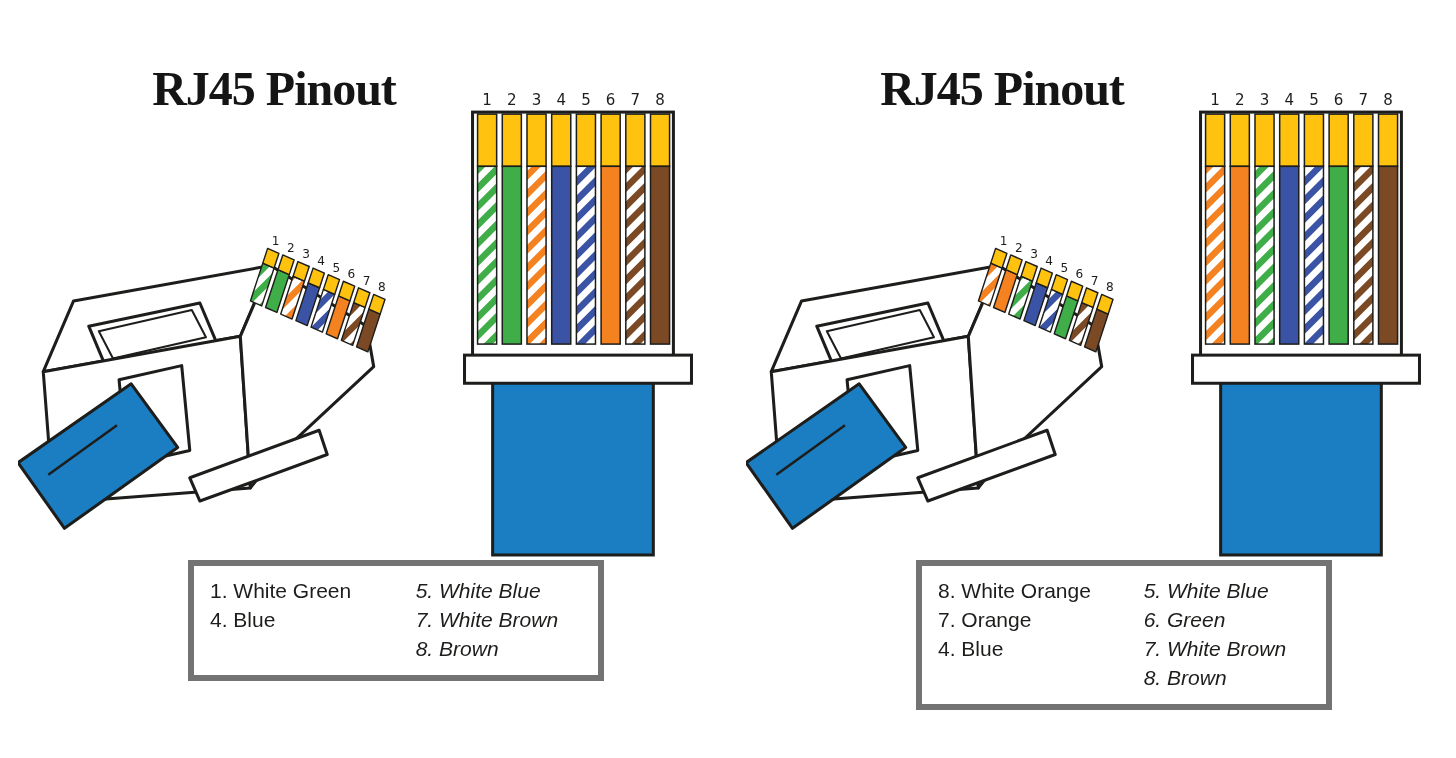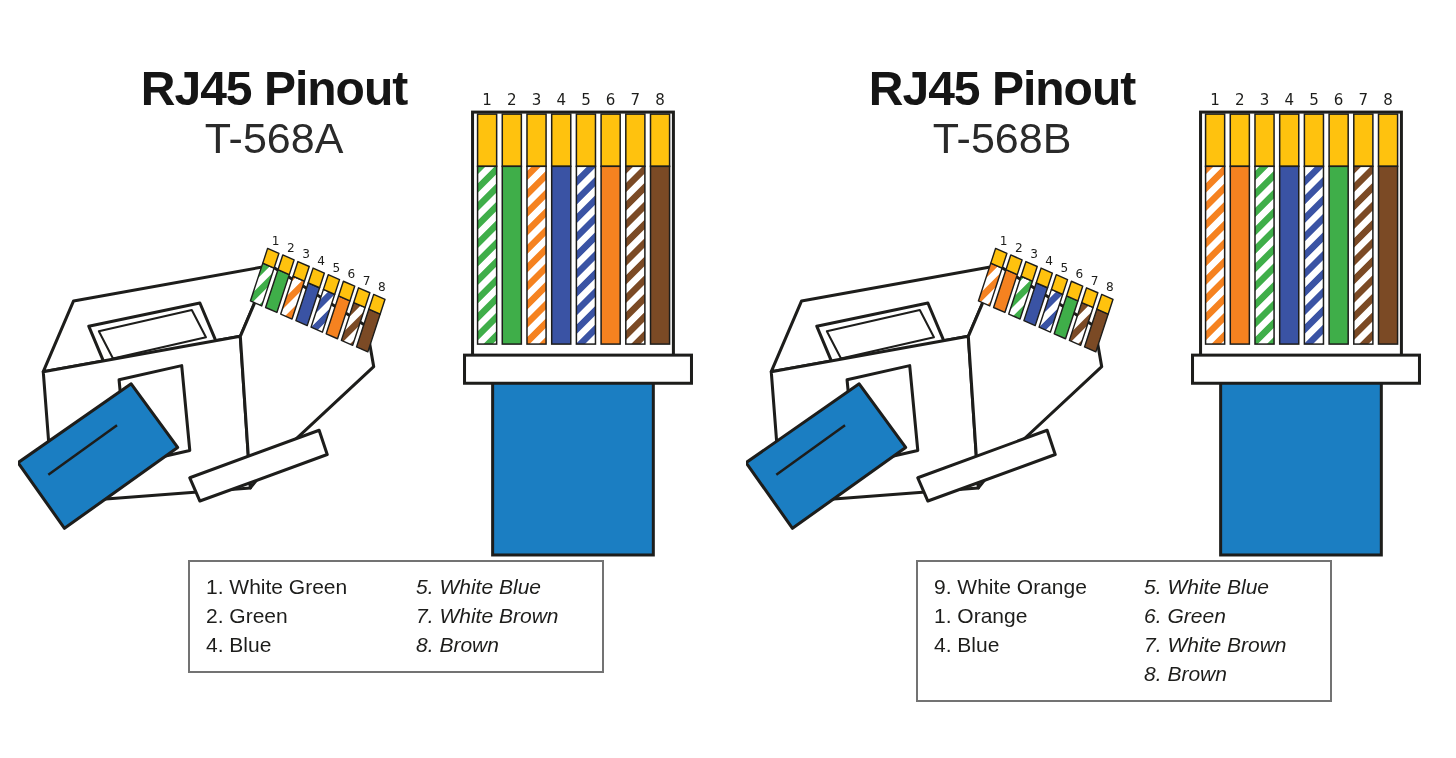--- a/index.html
+++ b/index.html
@@ -2,43 +2,42 @@
 <html><head>
 <meta charset="utf-8">
 <style>
   html,body{margin:0;padding:0;background:#fff;}
   body{width:1456px;height:758px;font-family:"Liberation Sans",sans-serif;color:#1d1d1b;overflow:hidden;}
   .canvas{position:relative;width:1456px;height:758px;background:#fff;}
   .panel{position:absolute;top:0;width:728px;height:758px;}
   .panel.p0{left:0;}
   .panel.p1{left:728px;}
   .titleblock{position:absolute;left:62px;top:64px;width:424px;text-align:center;}
-  .title{margin:0;font-size:48px;font-weight:800;letter-spacing:-1px;line-height:1.05;color:#151515;}
+  .title{margin:0;font-size:48px;font-weight:800;letter-spacing:-1px;line-height:1.05;color:#151515;font-family:Liberation Serif, serif;}
   .subtitle{margin:2px 0 0 0;font-size:43px;font-weight:400;color:#2a2a2a;line-height:1.05;}
   .plug3d{position:absolute;left:18px;top:230px;width:384px;height:344px;}
   .front{position:absolute;left:462px;top:88px;width:232px;height:472px;}
   svg{display:block;width:100%;height:100%;}
   svg text{font-family:"DejaVu Sans","Liberation Sans",sans-serif;font-weight:500;}
   .legend{position:absolute;left:188px;top:560px;width:416px;box-sizing:border-box;
-          border:2px solid #737373;background:#fff;padding:10px 14px 12px 16px;
+          border:6px solid #737373;background:#fff;padding:10px 14px 12px 16px;
           display:flex;flex-direction:row;}
   .legend-col{display:flex;flex-direction:column;}
   .legend-col.c0{width:55%;}
   .legend-col.c1{width:45%;font-style:italic;}
   .legend-item{font-size:21px;line-height:29px;color:#1d1d1b;white-space:nowrap;}
 </style>
 </head>
 <body>
 
 <div class="canvas">
 
   <section class="panel p0">
     <div class="titleblock">
       <h1 class="title">RJ45 Pinout</h1>
-      <h2 class="subtitle">T-568A</h2>
     </div>
 
     <div class="plug3d">
       <svg viewBox="0 0 380 340">
           <defs>
             <pattern id="t568a-plug3d-green" width="13" height="13" patternUnits="userSpaceOnUse" patternTransform="rotate(45)">
               <rect width="13" height="13" fill="#fff"></rect>
               <rect width="6.5" height="13" fill="#3FAE49"></rect>
             </pattern>
             <pattern id="t568a-plug3d-orange" width="13" height="13" patternUnits="userSpaceOnUse" patternTransform="rotate(45)">
@@ -142,35 +141,33 @@
             <rect x="187.20000000000002" y="78" width="19" height="177" fill="#7B4A25" stroke="#1D1D1B" stroke-width="1.5"></rect>
             <rect x="30" y="268" width="160" height="197" fill="#1B7EC2" stroke="#1D1D1B" stroke-width="3"></rect>
             <rect x="2" y="266" width="226" height="28" fill="#fff" stroke="#1D1D1B" stroke-width="3"></rect>
           </g>
       </svg>
     </div>
 
     <div class="legend">
       <div class="legend-col c0">
           <div class="legend-item">1. White Green</div>
-          <div class="legend-item">2. Green</div>
           <div class="legend-item">4. Blue</div>
         </div>
       <div class="legend-col c1">
           <div class="legend-item">5. White Blue</div>
           <div class="legend-item">7. White Brown</div>
           <div class="legend-item">8. Brown</div>
         </div>
     </div>
   </section>
 
   <section class="panel p1">
     <div class="titleblock">
       <h1 class="title">RJ45 Pinout</h1>
-      <h2 class="subtitle">T-568B</h2>
     </div>
 
     <div class="plug3d">
       <svg viewBox="0 0 380 340">
           <defs>
             <pattern id="t568b-plug3d-green" width="13" height="13" patternUnits="userSpaceOnUse" patternTransform="rotate(45)">
               <rect width="13" height="13" fill="#fff"></rect>
               <rect width="6.5" height="13" fill="#3FAE49"></rect>
             </pattern>
             <pattern id="t568b-plug3d-orange" width="13" height="13" patternUnits="userSpaceOnUse" patternTransform="rotate(45)">
@@ -273,22 +270,22 @@
             <rect x="187.20000000000002" y="26" width="19" height="52" fill="#FFC20E" stroke="#1D1D1B" stroke-width="1.5"></rect>
             <rect x="187.20000000000002" y="78" width="19" height="177" fill="#7B4A25" stroke="#1D1D1B" stroke-width="1.5"></rect>
             <rect x="30" y="268" width="160" height="197" fill="#1B7EC2" stroke="#1D1D1B" stroke-width="3"></rect>
             <rect x="2" y="266" width="226" height="28" fill="#fff" stroke="#1D1D1B" stroke-width="3"></rect>
           </g>
       </svg>
     </div>
 
     <div class="legend">
       <div class="legend-col c0">
-          <div class="legend-item">9. White Orange</div>
-          <div class="legend-item">1. Orange</div>
+          <div class="legend-item">8. White Orange</div>
+          <div class="legend-item">7. Orange</div>
           <div class="legend-item">4. Blue</div>
         </div>
       <div class="legend-col c1">
           <div class="legend-item">5. White Blue</div>
           <div class="legend-item">6. Green</div>
           <div class="legend-item">7. White Brown</div>
           <div class="legend-item">8. Brown</div>
         </div>
     </div>
   </section>

